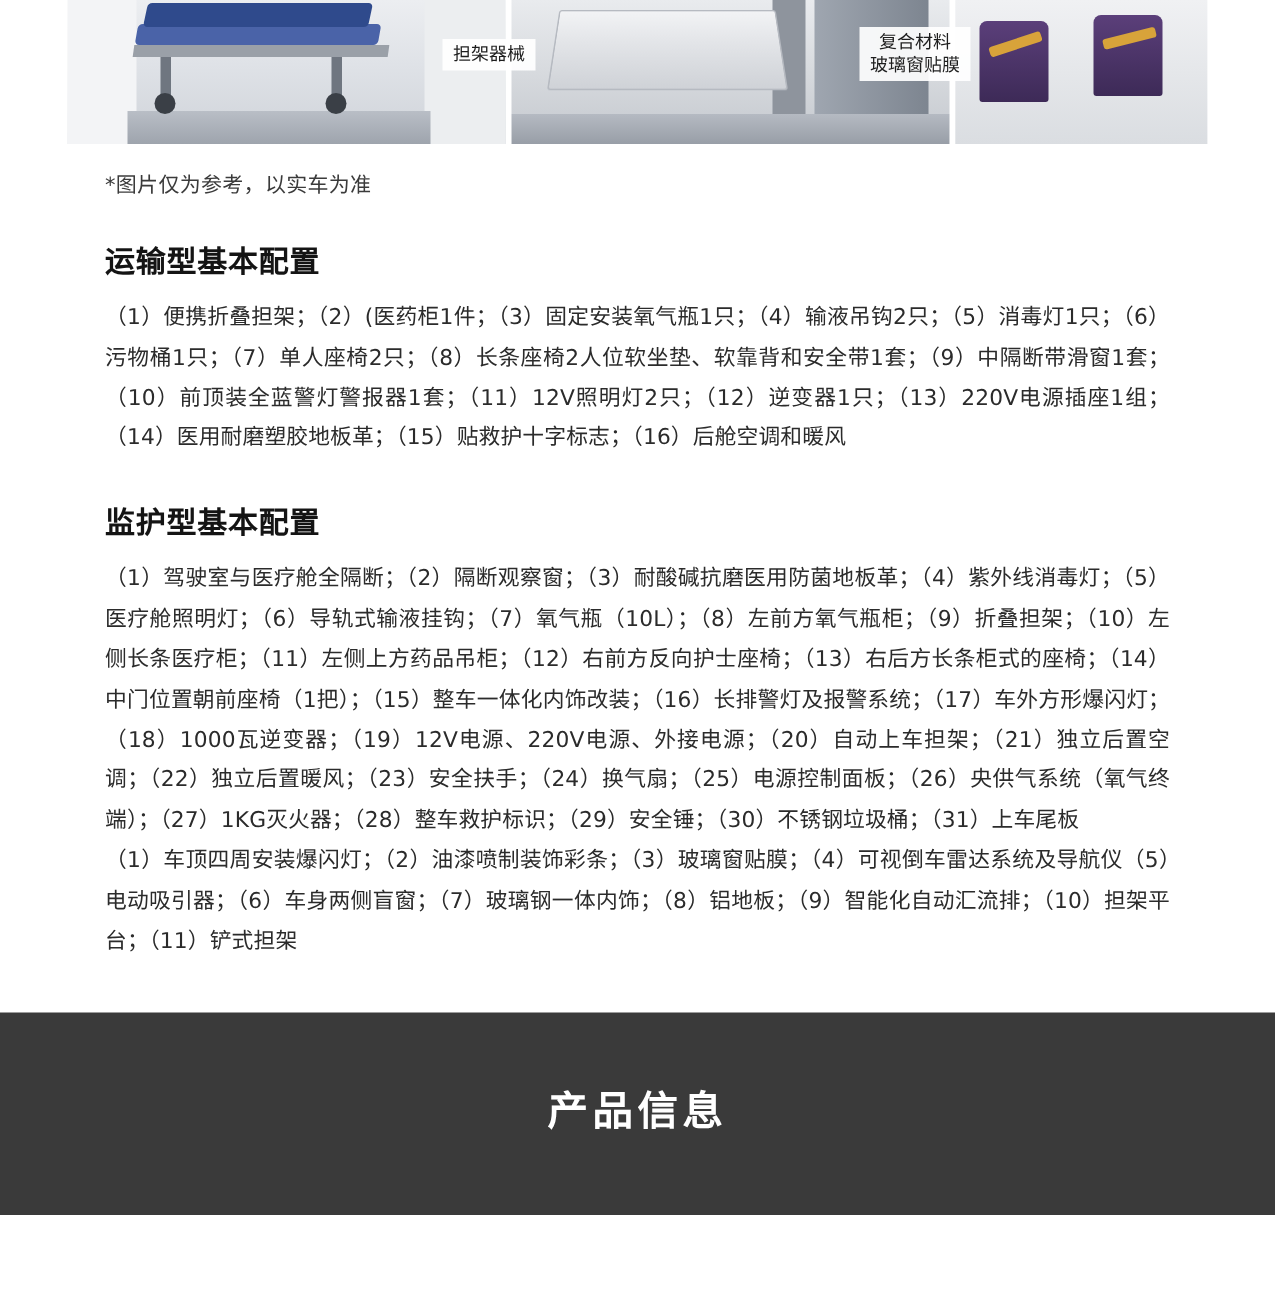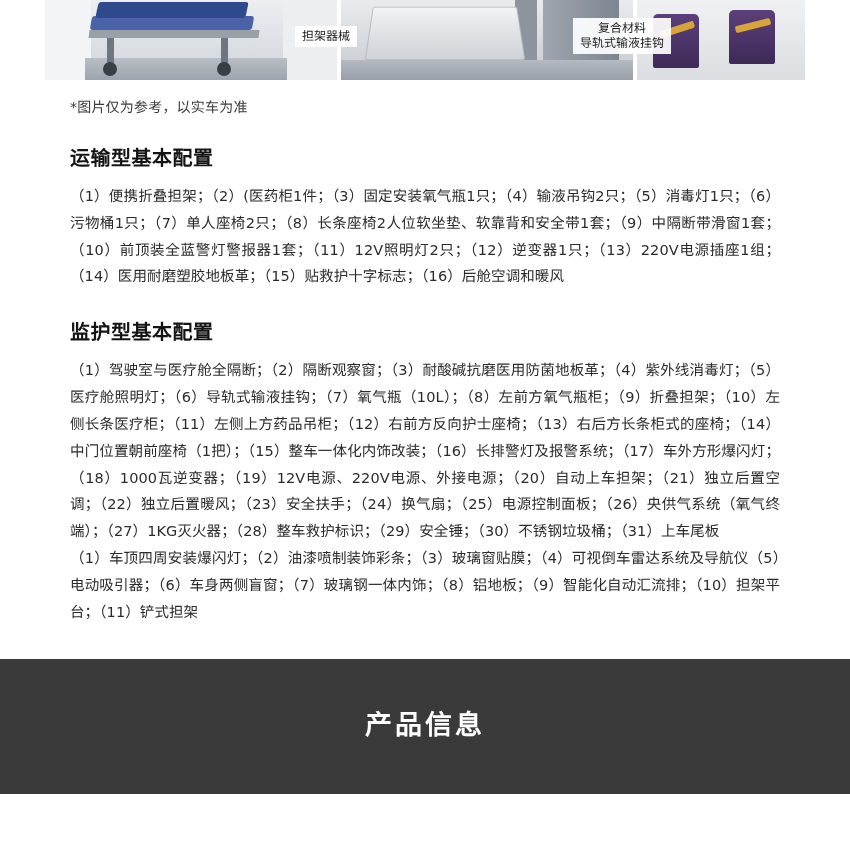--- a/index.html
+++ b/index.html
@@ -18,21 +18,21 @@
   .page {
     width: 850px;
     position: relative;
   }
 
   
   .photo-strip {
     position: relative;
     width: 760px;
     margin: 0 auto;
-    height: 80px;
+    height: 96px;
     display: flex;
     gap: 4px;
     overflow: hidden;
   }
   .photo {
     position: relative;
     overflow: hidden;
     background: #c8ccd2;
   }
   .photo.p1 { width: 292px; background:
@@ -208,21 +208,21 @@
       <div class="seatbg"></div>
       <div class="seatA"></div>
       <div class="seatB"></div>
       <div class="belt"></div>
       <div class="belt2"></div>
     </div>
 
     <div class="callout c1">担架器械</div>
     <div class="callout c2">
       <div>复合材料</div>
-      <div>导轨式输液挂钩</div>
+      <div>玻璃窗贴膜</div>
     </div>
   </div>
 
   <div class="content">
 
     <p class="note">*图片仅为参考，以实车为准</p>
 
     <h2 class="section-title">运输型基本配置</h2>
     <p class="para">（1）便携折叠担架；（2）(医药柜1件；（3）固定安装氧气瓶1只；（4）输液吊钩2只；（5）消毒灯1只；（6）污物桶1只；（7）单人座椅2只；（8）长条座椅2人位软坐垫、软靠背和安全带1套；（9）中隔断带滑窗1套；（10）前顶装全蓝警灯警报器1套；（11）12V照明灯2只；（12）逆变器1只；（13）220V电源插座1组；（14）医用耐磨塑胶地板革；（15）贴救护十字标志；（16）后舱空调和暖风</p>
 

